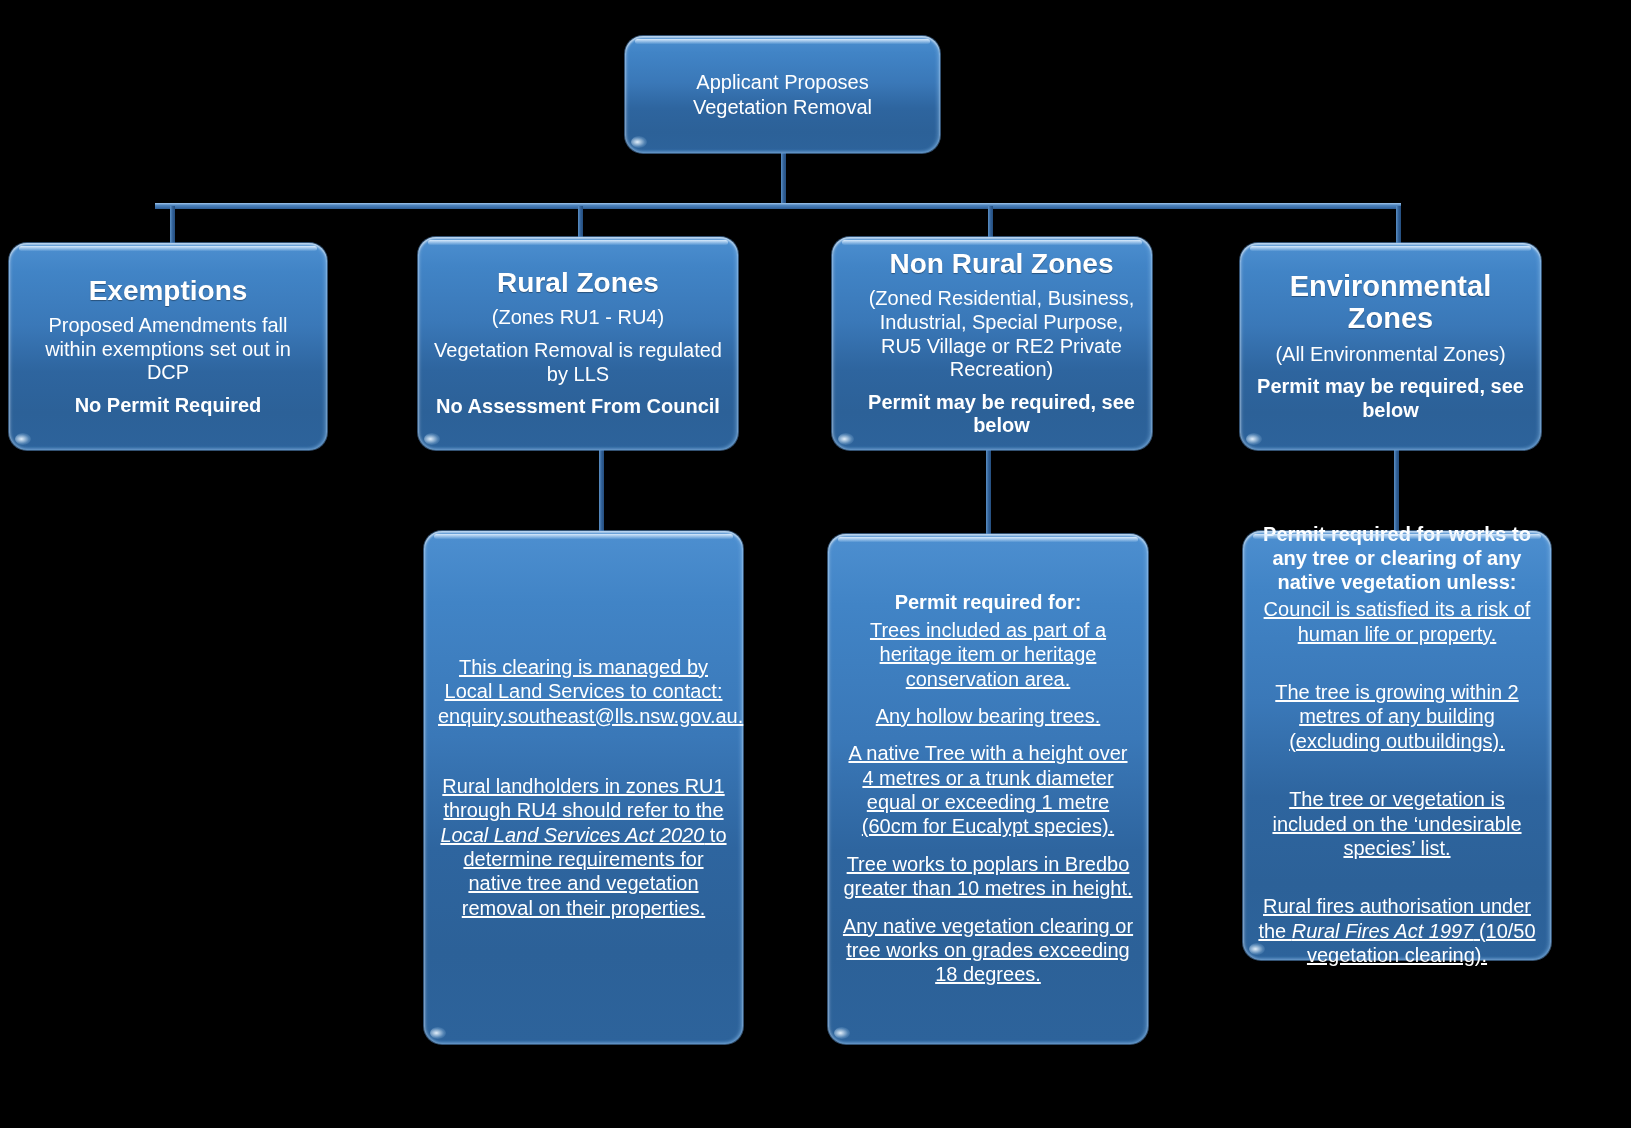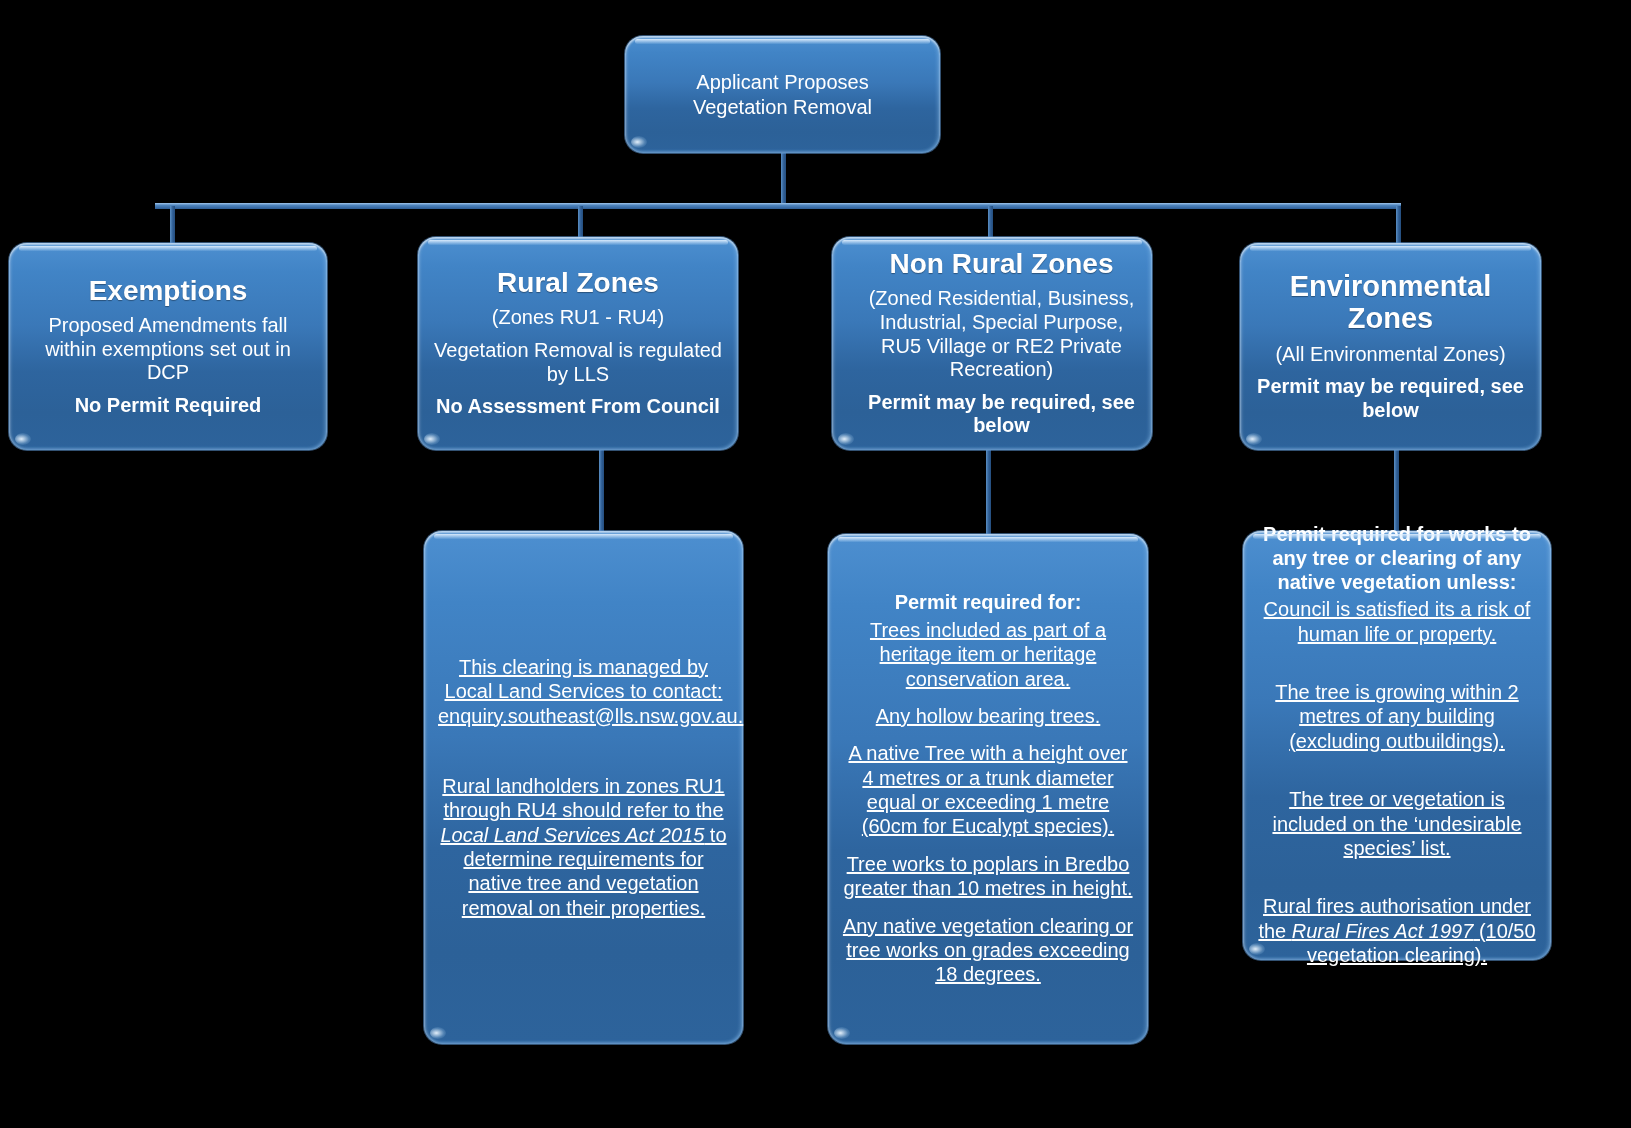--- a/index.html
+++ b/index.html
@@ -164,21 +164,21 @@
   </div>
 
   <div class="node" id="envzones">
     <div class="title lg">Environmental Zones</div>
     <div class="sub">(All Environmental Zones)</div>
     <div class="strong">Permit may be required, see below</div>
   </div>
 
   <div class="node" id="rural-det">
     <div class="para gap-lg">This clearing is managed by Local Land Services  to contact: enquiry.southeast@lls.nsw.gov.au.</div>
-    <div class="para"><span>Rural landholders in zones RU1 through RU4 should refer to the </span><em>Local Land Services Act 2015</em><span> to determine requirements for native tree and vegetation removal on their properties.</span></div>
+    <div class="para"><span>Rural landholders in zones RU1 through RU4 should refer to the </span><em>Local Land Services Act 2020</em><span> to determine requirements for native tree and vegetation removal on their properties.</span></div>
   </div>
 
   <div class="node" id="nonrural-det">
     <div class="strong">Permit required for:</div>
     <div class="para">Trees included as part of a heritage item or heritage conservation area.</div>
     <div class="para">Any hollow bearing trees.</div>
     <div class="para">A native Tree with a height over 4 metres or a trunk diameter equal or exceeding 1 metre (60cm for Eucalypt species).</div>
     <div class="para">Tree works to poplars in Bredbo greater than 10 metres in height.</div>
     <div class="para">Any native vegetation clearing or tree works on grades exceeding 18 degrees.</div>
   </div>

